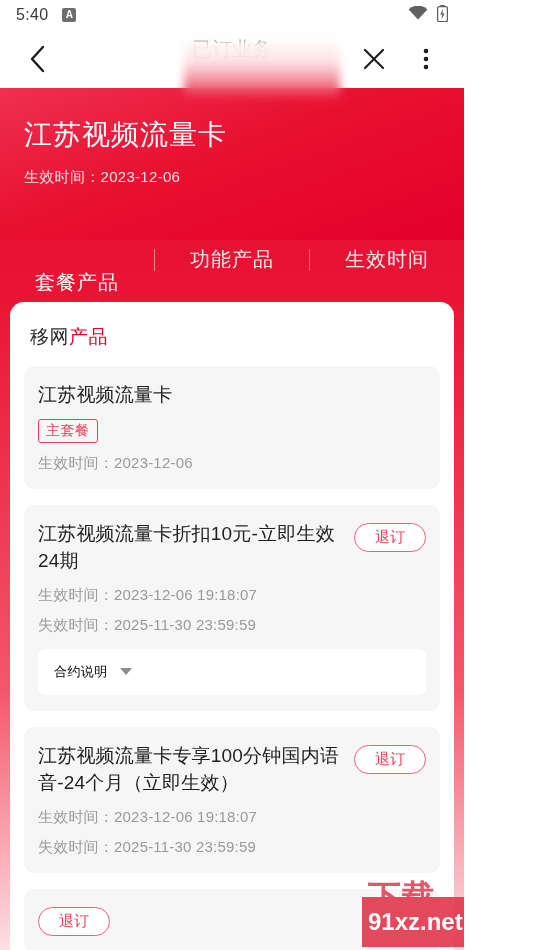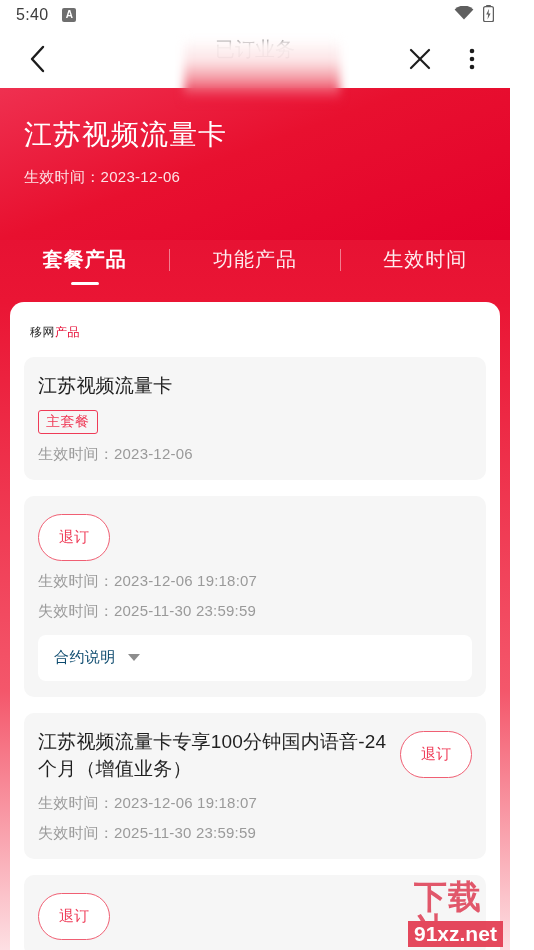--- a/index.html
+++ b/index.html
@@ -6,21 +6,21 @@
   html, body {
     width: 534px;
     height: 950px;
     overflow: hidden;
     background: #ffffff;
     font-family: "Liberation Sans", "DejaVu Sans", sans-serif;
   }
 
   .phone {
     position: relative;
-    width: 510px;
+    width: 464px;
     height: 950px;
     background: #ffffff;
     overflow: hidden;
   }
 
   
   .statusbar {
     height: 30px;
     display: flex;
     align-items: center;
@@ -140,22 +140,23 @@
     flex-direction: column;
     align-items: center;
     cursor: pointer;
   }
   .tab-label {
     font-size: 20px;
     color: rgba(255,255,255,0.92);
     letter-spacing: 1px;
   }
   .tab.active .tab-label {
-    font-weight: bold;
+    font-weight: normal;
     color: #ffffff;
+    margin-top: 23px;
   }
   .tab-underline {
     margin-top: 9px;
     width: 28px;
     height: 3px;
     border-radius: 2px;
     background: #ffffff;
     opacity: 0;
   }
   .tab.active .tab-underline { opacity: 1; }
@@ -174,21 +175,21 @@
     padding: 0 10px;
     height: 708px;
   }
   .card {
     background: #ffffff;
     border-radius: 14px;
     padding: 16px 14px 8px 14px;
     min-height: 708px;
   }
   .card-heading {
-    font-size: 12px;
+    font-size: 19px;
     color: #2b2b2b;
     padding: 6px 4px 16px 6px;
     letter-spacing: 0.5px;
   }
   .card-heading .hl { color: #e4002b; }
 
   .item {
     background: #f6f6f6;
     border-radius: 10px;
     padding: 16px 14px 16px 14px;
@@ -207,21 +208,21 @@
     letter-spacing: 0.2px;
   }
   .unsub-btn {
     flex: 0 0 auto;
     margin-top: 2px;
     border: 1px solid #f05f73;
     color: #ef3b57;
     background: #ffffff;
     border-radius: 999px;
     font-size: 15px;
-    padding: 13px 20px;
+    padding: 4px 20px;
     cursor: pointer;
     font-family: inherit;
     white-space: nowrap;
   }
   .badge {
     display: inline-block;
     margin-top: 10px;
     border: 1px solid #ef3b57;
     color: #ef3b57;
     border-radius: 3px;
@@ -240,22 +241,22 @@
     margin-top: 14px;
     background: #ffffff;
     border-radius: 8px;
     height: 46px;
     display: flex;
     align-items: center;
     padding: 0 16px;
     cursor: pointer;
   }
   .contract-label {
-    font-size: 15px;
-    color: #0c4a6e;
+    font-size: 13px;
+    color: #000000;
     letter-spacing: 0.4px;
   }
   .caret {
     margin-left: 12px;
     width: 0; height: 0;
     border-left: 6px solid transparent;
     border-right: 6px solid transparent;
     border-top: 7px solid #8d8d8d;
   }
 
@@ -292,22 +293,22 @@
     letter-spacing: 1px;
     line-height: 1;
   }
   .wm-url {
     position: absolute;
     left: 74px;
     bottom: 3px;
     background: #e33a50;
     color: #ffffff;
     font-weight: bold;
-    font-size: 21px;
-    padding: 1px 6px;
+    font-size: 24px;
+    padding: 11px 6px;
     letter-spacing: 0px;
     line-height: 1.15;
   }
 </style>
 </head>
 <body>
 
 <div class="phone">
 
   <div class="statusbar">
@@ -387,33 +388,34 @@
       <div class="item">
         <div class="item-row">
           <div class="item-title">江苏视频流量卡</div>
         </div>
         <span class="badge">主套餐</span>
         <div class="meta">生效时间：2023-12-06</div>
       </div>
 
       <div class="item">
         <div class="item-row">
+          <div class="item-title">江苏视频流量卡折扣10元-立即生效24期</div>
           <button class="unsub-btn">退订</button>
         </div>
         <div class="meta">生效时间：2023-12-06 19:18:07</div>
         <div class="meta">失效时间：2025-11-30 23:59:59</div>
         <div class="contract-row">
           <span class="contract-label">合约说明</span>
           <span class="caret"></span>
         </div>
       </div>
 
       <div class="item">
         <div class="item-row">
-          <div class="item-title">江苏视频流量卡专享100分钟国内语音-24个月（增值业务）</div>
+          <div class="item-title">江苏视频流量卡专享100分钟国内语音-24个月（立即生效）</div>
           <button class="unsub-btn">退订</button>
         </div>
         <div class="meta">生效时间：2023-12-06 19:18:07</div>
         <div class="meta">失效时间：2025-11-30 23:59:59</div>
       </div>
 
       <div class="item">
         <div class="item-row">
           <button class="unsub-btn">退订</button>
         </div>

